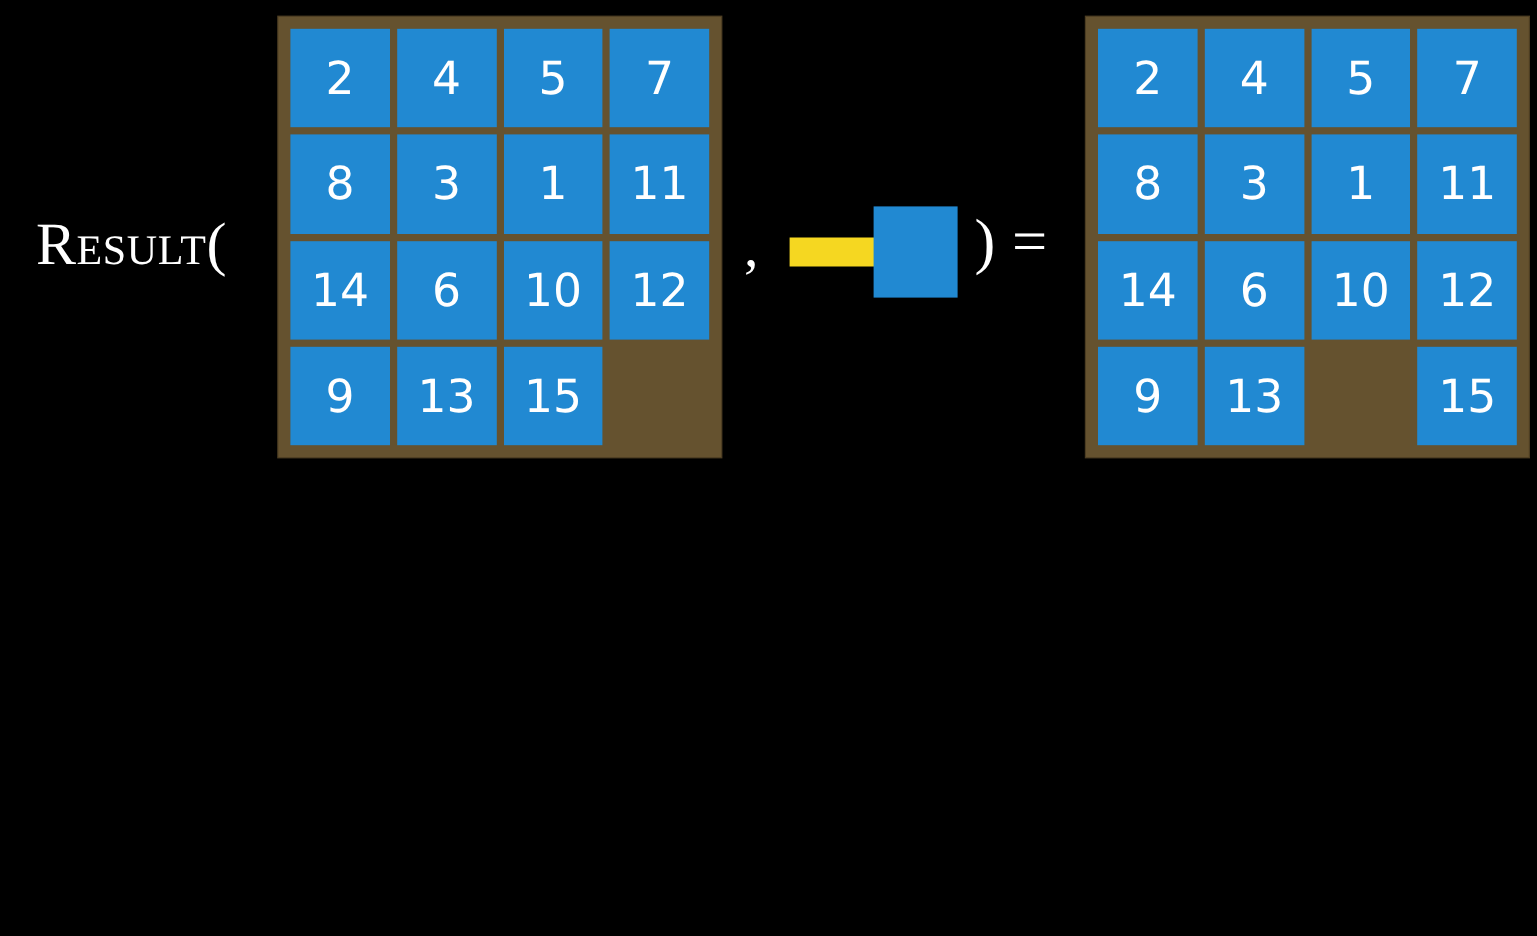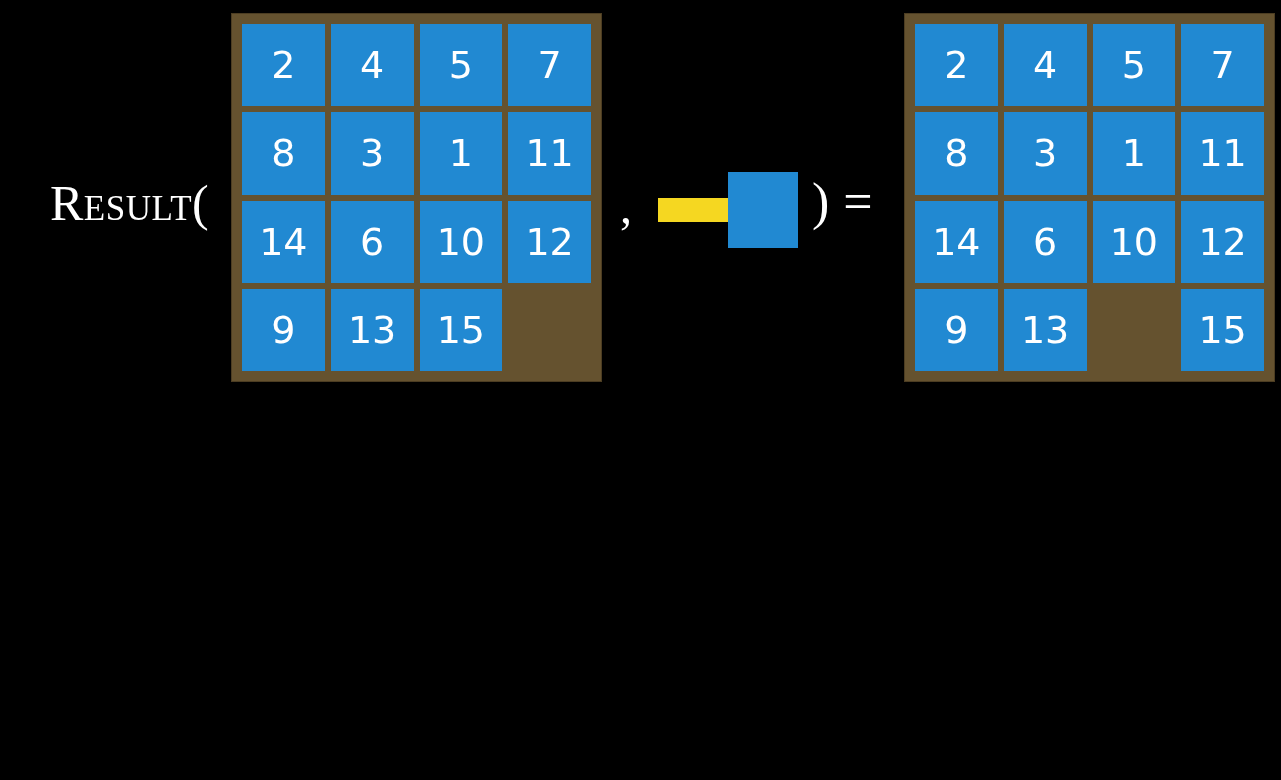--- a/index.html
+++ b/index.html
@@ -39,21 +39,20 @@
     position: absolute;
     left: 30px;
     width: 200px;
     color: #ffffff;
     font-family: "Liberation Serif", serif;
     font-size: 50px;
     font-variant: small-caps;
     letter-spacing: 0.5px;
     white-space: nowrap;
     line-height: 1;
-    margin-left: 20px;
   }
   .row-top .result-label { top: 178px; }
 
   
   .board {
     position: absolute;
     background: #65522f;
     box-sizing: border-box;
     padding: 10px;
     box-shadow: 0 0 0 1px #4c3d22;

